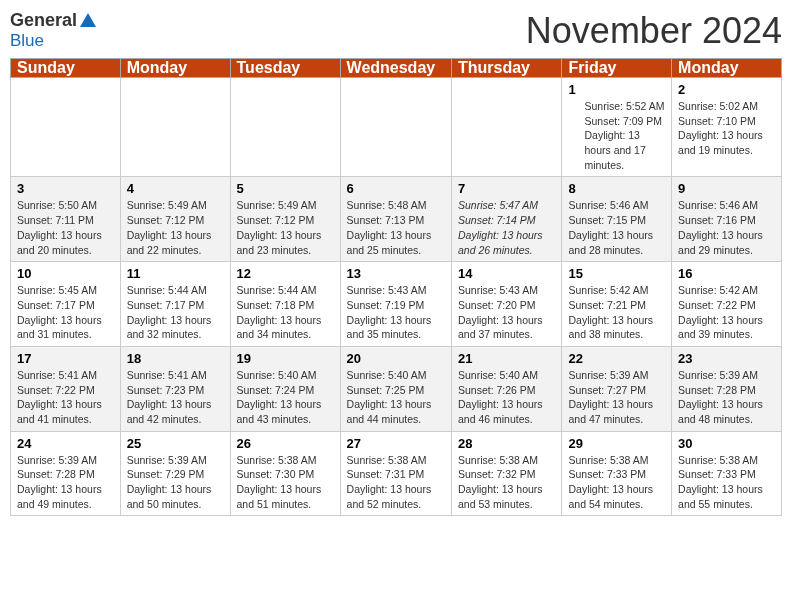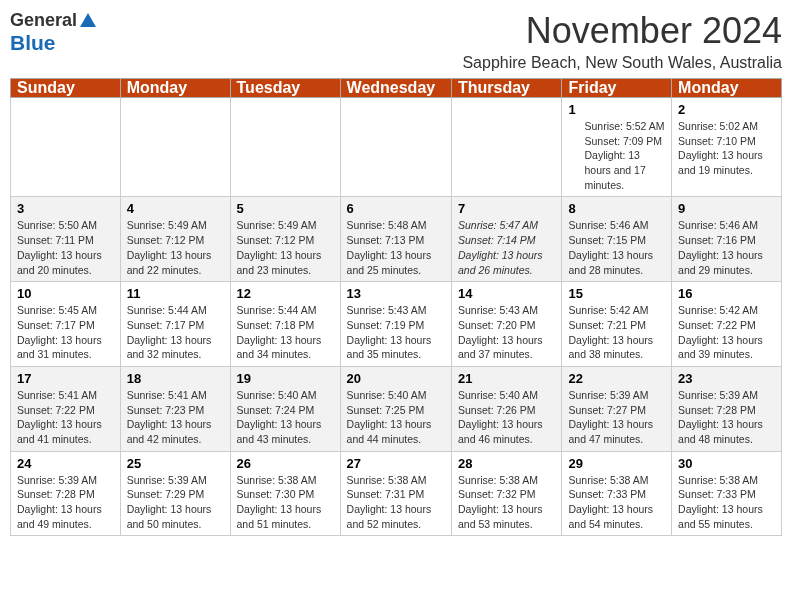--- a/index.html
+++ b/index.html
@@ -19,22 +19,22 @@
     .logo {
       display: flex;
       align-items: flex-end;
     }
     .logo-text-general {
       font-size: 18px;
       font-weight: bold;
       color: #333;
     }
     .logo-text-blue {
-      font-size: 21px;
-      font-weight: bold;
+      font-size: 17px;
+      font-weight: normal;
       color: #1a6bb5;
     }
     .title-section {
       text-align: right;
     }
     .month-title {
       font-size: 36px;
       font-weight: normal;
       color: #333;
     }
@@ -98,21 +98,20 @@
           <polygon points="10,2 18,16 2,16" fill="#1a6bb5"></polygon>
         </svg>
       </div>
       <div>
         <span class="logo-text-blue">Blue</span>
       </div>
     </div>
   </div>
   <div class="title-section">
     <div class="month-title">November 2024</div>
-    <div class="location-title">Sapphire Beach, New South Wales, Australia</div>
   </div>
 </div>
 
 <table class="calendar-table">
   <thead>
     <tr>
       <th>Sunday</th>
       <th>Monday</th>
       <th>Tuesday</th>
       <th>Wednesday</th>

